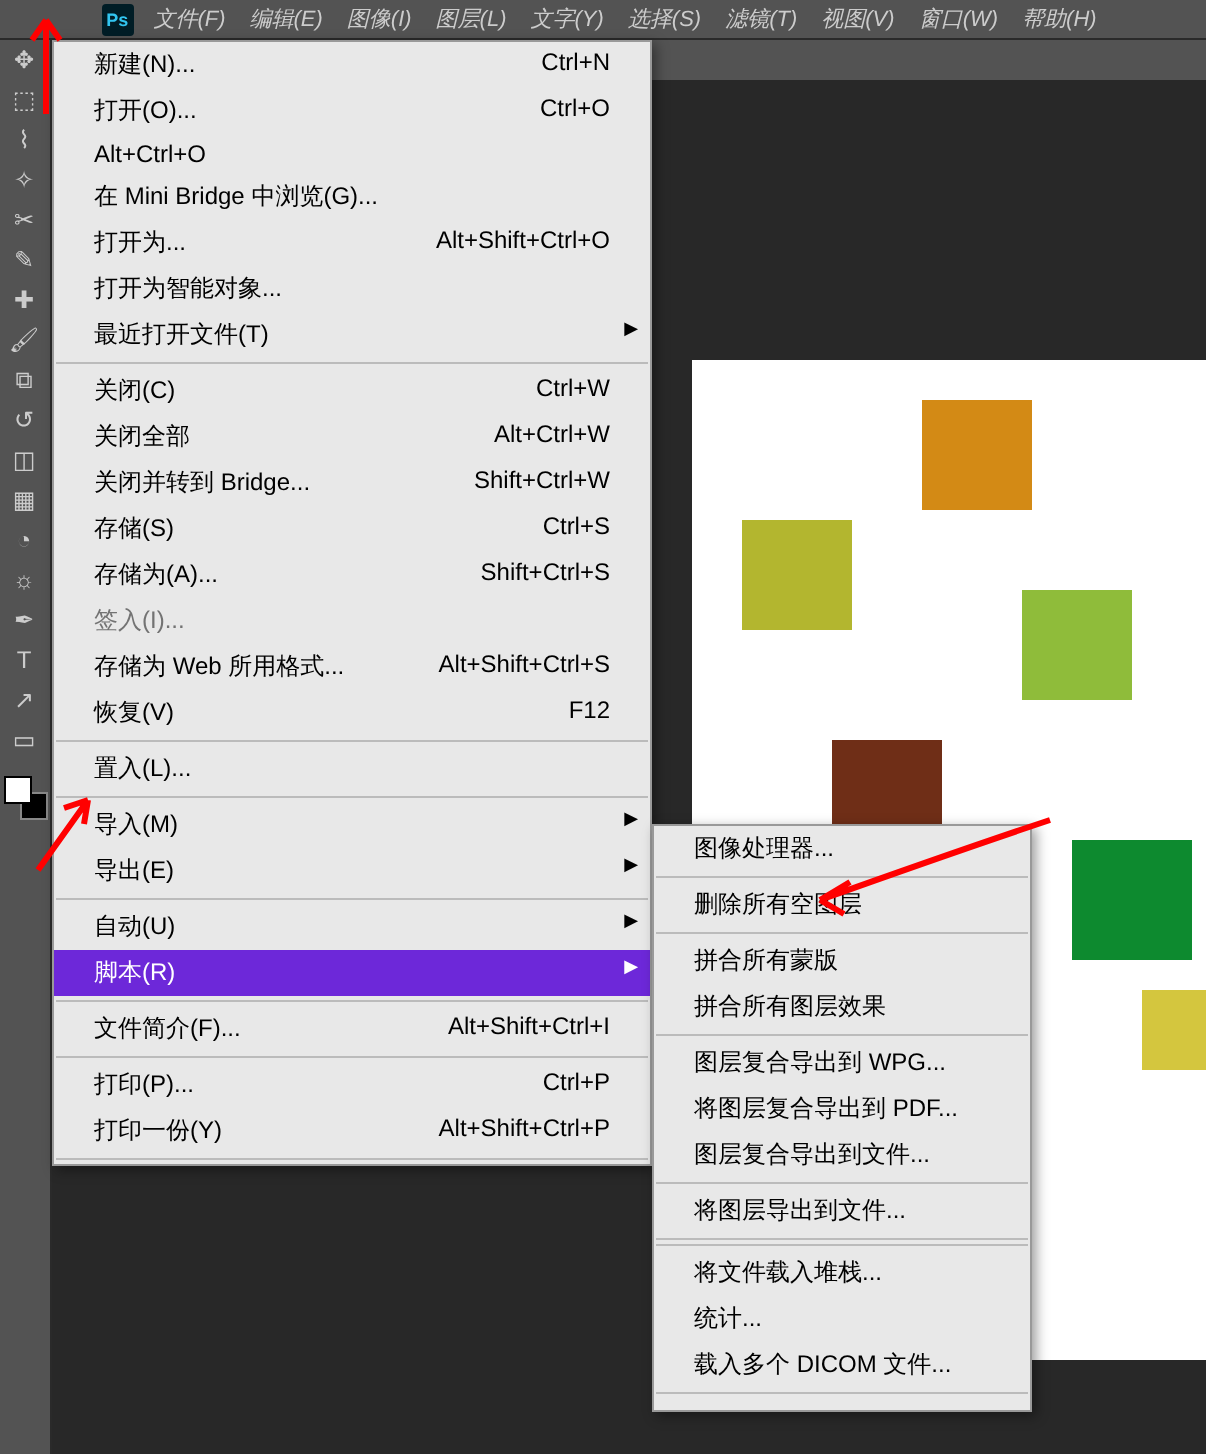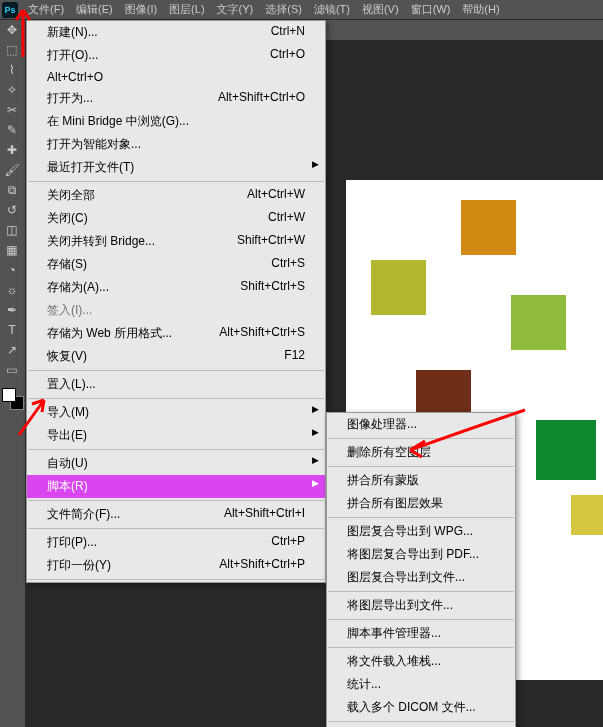--- a/index.html
+++ b/index.html
@@ -1,35 +1,35 @@
 <!DOCTYPE html>
 <html><head>
 <meta charset="utf-8">
 <style>
 * { margin: 0; padding: 0; box-sizing: border-box; font-family: "Microsoft YaHei", sans-serif; }
 body { background: #535353; width: 603px; height: 727px; overflow: hidden; position: relative; }
 
-.menubar { background: #535353; height: 20px; display: flex; align-items: center; padding-left: 2px; border-bottom: 1px solid #2a2a2a; }
+.menubar { background: #535353; height: 20px; display: flex; align-items: center; padding-left: 2px; border-bottom: 1px solid #2a2a2a; justify-content: center; }
 .ps-logo { width: 16px; height: 16px; background: #001d26; color: #31c5f0; font-size: 9px; font-weight: bold; display: flex; align-items: center; justify-content: center; border-radius: 2px; margin-right: 4px; }
-.menubar-item { color: #ccc; font-size: 11px; padding: 2px 6px; cursor: pointer; }
+.menubar-item { color: #ccc; font-size: 11px; padding: 2px 6px; cursor: pointer; font-style: italic; }
 .menubar-item:first-of-type { background: #6a6a6a; }
 
 .toolbar { position: absolute; left: 0; top: 20px; width: 26px; background: #535353; height: calc(100% - 20px); border-right: 1px solid #2a2a2a; }
 .tool { width: 24px; height: 20px; display: flex; align-items: center; justify-content: center; color: #ccc; font-size: 12px; }
 .color-swatch { margin-top: 8px; position: relative; width: 22px; height: 22px; margin-left: 2px; }
 .fg-color { position: absolute; width: 14px; height: 14px; background: #fff; border: 1px solid #000; top: 0; left: 0; }
 .bg-color { position: absolute; width: 14px; height: 14px; background: #000; border: 1px solid #888; bottom: 0; right: 0; }
 
 .canvas-area { position: absolute; left: 26px; top: 40px; right: 0; bottom: 0; background: #282828; }
 .canvas { position: absolute; left: 320px; top: 140px; width: 280px; height: 500px; background: #fff; }
 .sq { position: absolute; }
 
 .dropdown { position: absolute; left: 26px; top: 20px; width: 300px; background: #e8e8e8; border: 1px solid #999; box-shadow: 2px 2px 6px rgba(0,0,0,0.4); font-size: 12px; }
 .menu-item { display: flex; justify-content: space-between; padding: 3px 20px 3px 20px; color: #000; cursor: pointer; position: relative; }
-.menu-item.highlighted { background: #d946ef; color: #fff; }
+.menu-item.highlighted { background: #6d28d9; color: #fff; }
 .menu-item.disabled { color: #737373; }
 .menu-sep { height: 1px; background: #bbb; margin: 2px 1px; }
 .submenu-arrow { position: absolute; right: 6px; }
 
 .submenu { position: absolute; left: 326px; top: 412px; width: 190px; background: #e8e8e8; border: 1px solid #999; box-shadow: 2px 2px 6px rgba(0,0,0,0.4); font-size: 12px; }
 
 .arrow-red { position: absolute; pointer-events: none; }
 .arrow1 { left: 8px; top: 2px; }
 .arrow2 { left: 14px; top: 390px; }
 .arrow3 { left: 400px; top: 405px; }
@@ -93,43 +93,43 @@
       <span>Ctrl+N</span>
     </div>
     <div class="menu-item">
       <span>打开(O)...</span>
       <span>Ctrl+O</span>
     </div>
     <div class="menu-item">
       <span>Alt+Ctrl+O</span>
     </div>
     <div class="menu-item">
+      <span>在 Mini Bridge 中浏览(G)...</span>
+    </div>
+    <div class="menu-item">
       <span>打开为...</span>
       <span>Alt+Shift+Ctrl+O</span>
     </div>
     <div class="menu-item">
-      <span>在 Mini Bridge 中浏览(G)...</span>
-    </div>
-    <div class="menu-item">
       <span>打开为智能对象...</span>
     </div>
     <div class="menu-item">
       <span>最近打开文件(T)</span>
       <span class="submenu-arrow" style="font-size: 9px;">▶</span>
     </div>
     <div class="menu-sep"></div>
+    <div class="menu-item">
+      <span>关闭(C)</span>
+      <span>Ctrl+W</span>
+    </div>
     <div class="menu-item">
       <span>关闭全部</span>
       <span>Alt+Ctrl+W</span>
     </div>
     <div class="menu-item">
-      <span>关闭(C)</span>
-      <span>Ctrl+W</span>
-    </div>
-    <div class="menu-item">
       <span>关闭并转到 Bridge...</span>
       <span>Shift+Ctrl+W</span>
     </div>
     <div class="menu-item">
       <span>存储(S)</span>
       <span>Ctrl+S</span>
     </div>
     <div class="menu-item">
       <span>存储为(A)...</span>
       <span>Shift+Ctrl+S</span>
@@ -207,23 +207,20 @@
       <span>将图层复合导出到 PDF...</span>
     </div>
     <div class="menu-item">
       <span>图层复合导出到文件...</span>
     </div>
     <div class="menu-sep"></div>
     <div class="menu-item">
       <span>将图层导出到文件...</span>
     </div>
     <div class="menu-sep"></div>
-    <div class="menu-item">
-      <span>脚本事件管理器...</span>
-    </div>
     <div class="menu-sep"></div>
     <div class="menu-item">
       <span>将文件载入堆栈...</span>
     </div>
     <div class="menu-item">
       <span>统计...</span>
     </div>
     <div class="menu-item">
       <span>载入多个 DICOM 文件...</span>
     </div>

